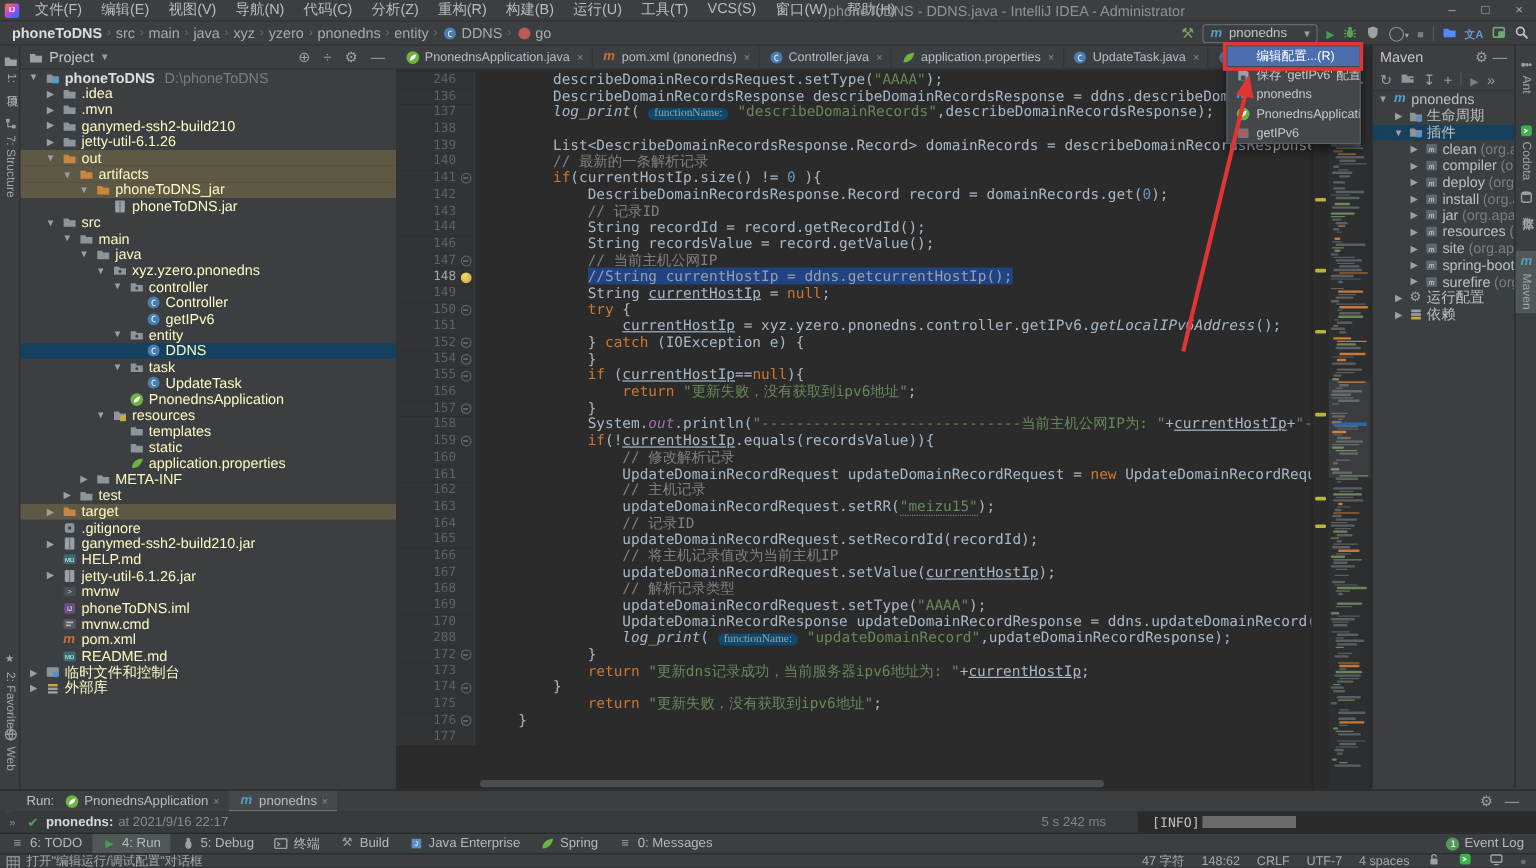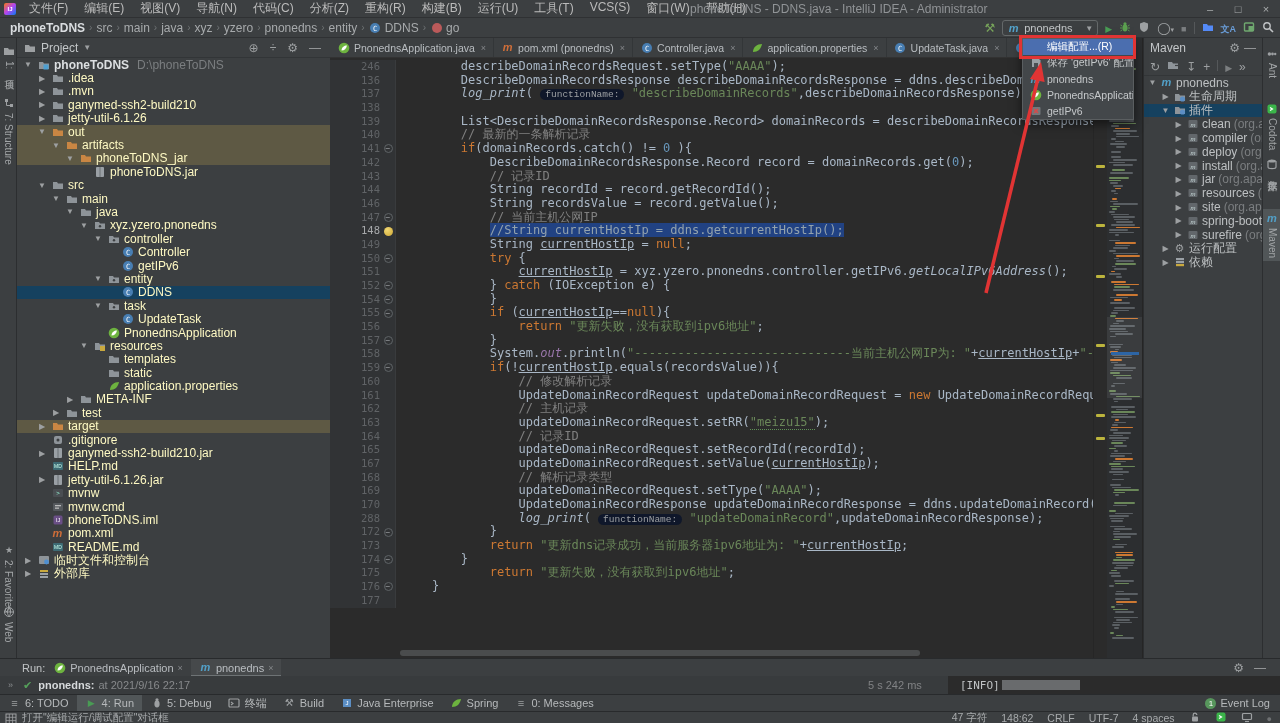--- a/index.html
+++ b/index.html
@@ -59,21 +59,21 @@
 .fcol{width:14px;display:flex;align-items:center;justify-content:center}
 .foldg{width:9px;height:9px;border:1px solid #5e6366;border-radius:50%;color:#9da0a2;font-size:8px;line-height:7px;text-align:center}
 .bulb{width:9px;height:9px;border-radius:50%;background:radial-gradient(circle at 35% 30%,#f2d873,#cda735)}
 .codeln{padding-left:7px;color:#a9b7c6}
 .tk-d{color:#a9b7c6}.tk-k{color:#cc7832}.tk-s{color:#6a8759}.tk-c{color:#808080}
 .tk-n{color:#6897bb}.tk-f{color:#9876aa;font-style:italic}
 .tk-it{color:#a9b7c6;font-style:italic}
 .tk-u{color:#a9b7c6;text-decoration:underline}
 .tk-sw{color:#6a8759;border-bottom:1px dotted #5f9157}
 .tk-sel{background:#214283;color:#93a2ad}
-.tk-hint{background:#0f172a;color:#9da0a3;border-radius:7px;padding:0 5px;font-size:9.5px;font-family:Liberation Mono, monospace}
+.tk-hint{background:#0c4a6e;color:#9da0a3;border-radius:7px;padding:0 5px;font-size:9.5px;font-family:Liberation Serif, serif}
 #hscroll{position:absolute;left:70px;top:612px;width:520px;height:6px;background:#55585a;border-radius:3px;opacity:.75}
 
 #estripe{left:1093px;top:38px;width:14px;height:620px;background:#2b2b2b;border-left:1px solid #262626}
 .emark{position:absolute;left:2px;width:9px;height:3px;background:#bcb43d;border-radius:1px}
 #minimap{left:1107px;top:38px;width:36px;height:620px;background:#2c2e30;border-right:1px solid #252525;overflow:hidden}
 .mmrow{position:absolute;height:1.6px;border-radius:1px}
 #mmview{position:absolute;left:0;width:36px;background:rgba(255,255,255,.07)}
 #mmsel{position:absolute;left:4px;width:28px;height:3px;background:#2d65a5}
 
 #maven{left:1143px;top:38px;width:119px;height:620px;background:#3c3f41;border-left:1px solid #2c2e30;overflow:hidden}
@@ -579,36 +579,36 @@
             <rect x="1" y="2" width="10" height="8" rx="1" fill="#4a4e52"></rect>
             <text x="6" y="8.4" font-size="6" fill="#9fd" text-anchor="middle">&gt;</text>
           </svg>
         </span>
         <span class="lb">mvnw</span>
       </div>
       <div class="trow" style="padding-left: 20px;">
         <span class="arr"></span>
         <span class="ico">
           <svg width="12" height="12" viewBox="0 0 12 12">
+            <rect x="1.5" y="1.5" width="9" height="9" rx="1.5" fill="#6a4f86"></rect>
+            <text x="6" y="8.4" font-size="5.5" fill="#fff" text-anchor="middle">IJ</text>
+          </svg>
+        </span>
+        <span class="lb">phoneToDNS.iml</span>
+      </div>
+      <div class="trow" style="padding-left: 20px;">
+        <span class="arr"></span>
+        <span class="ico">
+          <svg width="12" height="12" viewBox="0 0 12 12">
             <rect x="1" y="2" width="10" height="8" rx="1" fill="#55595d"></rect>
             <rect x="3" y="4" width="6" height="1.3" fill="#bbb"></rect>
             <rect x="3" y="6.5" width="4" height="1.3" fill="#bbb"></rect>
           </svg>
         </span>
         <span class="lb">mvnw.cmd</span>
-      </div>
-      <div class="trow" style="padding-left: 20px;">
-        <span class="arr"></span>
-        <span class="ico">
-          <svg width="12" height="12" viewBox="0 0 12 12">
-            <rect x="1.5" y="1.5" width="9" height="9" rx="1.5" fill="#6a4f86"></rect>
-            <text x="6" y="8.4" font-size="5.5" fill="#fff" text-anchor="middle">IJ</text>
-          </svg>
-        </span>
-        <span class="lb">phoneToDNS.iml</span>
       </div>
       <div class="trow" style="padding-left: 20px;">
         <span class="arr"></span>
         <span class="ico">
           <span style="font-style:italic;font-weight:bold;color:#cf6e39;font-size:11px">m</span>
         </span>
         <span class="lb">pom.xml</span>
       </div>
       <div class="trow" style="padding-left: 20px;">
         <span class="arr"></span>
@@ -702,21 +702,21 @@
         <span>getIPv6.java</span>
       </div>
     </div>
   <div id="code">
       <div class="cl"><div class="gut"><span class="lnum">246</span><span class="fcol"></span></div><span class="codeln"><span class="tk-d">        describeDomainRecordsRequest.setType(</span><span class="tk-s">"AAAA"</span><span class="tk-d">);</span></span></div>
       <div class="cl"><div class="gut"><span class="lnum">136</span><span class="fcol"></span></div><span class="codeln"><span class="tk-d">        DescribeDomainRecordsResponse describeDomainRecordsResponse = ddns.describeDomainRecords(describeDomainRecordsRequest);</span></span></div>
       <div class="cl"><div class="gut"><span class="lnum">137</span><span class="fcol"></span></div><span class="codeln"><span class="tk-it">        log_print</span><span class="tk-d">( </span><span class="tk-hint">functionName:</span><span class="tk-d"> </span><span class="tk-s">"describeDomainRecords"</span><span class="tk-d">,describeDomainRecordsResponse);</span></span></div>
       <div class="cl"><div class="gut"><span class="lnum">138</span><span class="fcol"></span></div><span class="codeln"></span></div>
       <div class="cl"><div class="gut"><span class="lnum">139</span><span class="fcol"></span></div><span class="codeln"><span class="tk-d">        List&lt;DescribeDomainRecordsResponse.Record&gt; domainRecords = describeDomainRecordsResponse.getDomainRecords();</span></span></div>
       <div class="cl"><div class="gut"><span class="lnum">140</span><span class="fcol"></span></div><span class="codeln"><span class="tk-c">        // 最新的一条解析记录</span></span></div>
-      <div class="cl"><div class="gut"><span class="lnum">141</span><span class="fcol"><span class="foldg">−</span></span></div><span class="codeln"><span class="tk-k">        if</span><span class="tk-d">(domainRecords.catch() != </span><span class="tk-n">0</span><span class="tk-d"> ){</span></span></div>
+      <div class="cl"><div class="gut"><span class="lnum">141</span><span class="fcol"><span class="foldg">−</span></span></div><span class="codeln"><span class="tk-k">        if</span><span class="tk-d">(currentHostIp.size() != </span><span class="tk-n">0</span><span class="tk-d"> ){</span></span></div>
       <div class="cl"><div class="gut"><span class="lnum">142</span><span class="fcol"></span></div><span class="codeln"><span class="tk-d">            DescribeDomainRecordsResponse.Record record = domainRecords.get(</span><span class="tk-n">0</span><span class="tk-d">);</span></span></div>
       <div class="cl"><div class="gut"><span class="lnum">143</span><span class="fcol"></span></div><span class="codeln"><span class="tk-c">            // 记录ID</span></span></div>
       <div class="cl"><div class="gut"><span class="lnum">144</span><span class="fcol"></span></div><span class="codeln"><span class="tk-d">            String recordId = record.getRecordId();</span></span></div>
       <div class="cl"><div class="gut"><span class="lnum">146</span><span class="fcol"></span></div><span class="codeln"><span class="tk-d">            String recordsValue = record.getValue();</span></span></div>
       <div class="cl"><div class="gut"><span class="lnum">147</span><span class="fcol"><span class="foldg">−</span></span></div><span class="codeln"><span class="tk-c">            // 当前主机公网IP</span></span></div>
       <div class="cl"><div class="gut"><span class="lnum cur">148</span><span class="fcol"><span class="bulb"></span></span></div><span class="codeln"><span class="tk-d">            </span><span class="tk-sel">//String currentHostIp = ddns.getcurrentHostIp();</span></span></div>
       <div class="cl"><div class="gut"><span class="lnum">149</span><span class="fcol"></span></div><span class="codeln"><span class="tk-d">            String </span><span class="tk-u">currentHostIp</span><span class="tk-d"> = </span><span class="tk-k">null</span><span class="tk-d">;</span></span></div>
       <div class="cl"><div class="gut"><span class="lnum">150</span><span class="fcol"><span class="foldg">−</span></span></div><span class="codeln"><span class="tk-k">            try</span><span class="tk-d"> {</span></span></div>
       <div class="cl"><div class="gut"><span class="lnum">151</span><span class="fcol"></span></div><span class="codeln"><span class="tk-d">                </span><span class="tk-u">currentHostIp</span><span class="tk-d"> = xyz.yzero.pnonedns.controller.getIPv6.</span><span class="tk-it">getLocalIPv6Address</span><span class="tk-d">();</span></span></div>
       <div class="cl"><div class="gut"><span class="lnum">152</span><span class="fcol"><span class="foldg">−</span></span></div><span class="codeln"><span class="tk-d">            } </span><span class="tk-k">catch</span><span class="tk-d"> (IOException e) {</span></span></div>
@@ -725,20 +725,21 @@
       <div class="cl"><div class="gut"><span class="lnum">156</span><span class="fcol"></span></div><span class="codeln"><span class="tk-k">                return</span><span class="tk-d"> </span><span class="tk-s">"更新失败，没有获取到ipv6地址"</span><span class="tk-d">;</span></span></div>
       <div class="cl"><div class="gut"><span class="lnum">157</span><span class="fcol"><span class="foldg">−</span></span></div><span class="codeln"><span class="tk-d">            }</span></span></div>
       <div class="cl"><div class="gut"><span class="lnum">158</span><span class="fcol"></span></div><span class="codeln"><span class="tk-d">            System.</span><span class="tk-f">out</span><span class="tk-d">.println(</span><span class="tk-s">"------------------------------当前主机公网IP为: "</span><span class="tk-d">+</span><span class="tk-u">currentHostIp</span><span class="tk-d">+</span><span class="tk-s">"------------------------------"</span></span></div>
       <div class="cl"><div class="gut"><span class="lnum">159</span><span class="fcol"><span class="foldg">−</span></span></div><span class="codeln"><span class="tk-k">            if</span><span class="tk-d">(!</span><span class="tk-u">currentHostIp</span><span class="tk-d">.equals(recordsValue)){</span></span></div>
       <div class="cl"><div class="gut"><span class="lnum">160</span><span class="fcol"></span></div><span class="codeln"><span class="tk-c">                // 修改解析记录</span></span></div>
       <div class="cl"><div class="gut"><span class="lnum">161</span><span class="fcol"></span></div><span class="codeln"><span class="tk-d">                UpdateDomainRecordRequest updateDomainRecordRequest = </span><span class="tk-k">new</span><span class="tk-d"> UpdateDomainRecordRequest();</span></span></div>
       <div class="cl"><div class="gut"><span class="lnum">162</span><span class="fcol"></span></div><span class="codeln"><span class="tk-c">                // 主机记录</span></span></div>
       <div class="cl"><div class="gut"><span class="lnum">163</span><span class="fcol"></span></div><span class="codeln"><span class="tk-d">                updateDomainRecordRequest.setRR(</span><span class="tk-sw">"meizu15"</span><span class="tk-d">);</span></span></div>
       <div class="cl"><div class="gut"><span class="lnum">164</span><span class="fcol"></span></div><span class="codeln"><span class="tk-c">                // 记录ID</span></span></div>
       <div class="cl"><div class="gut"><span class="lnum">165</span><span class="fcol"></span></div><span class="codeln"><span class="tk-d">                updateDomainRecordRequest.setRecordId(recordId);</span></span></div>
+      <div class="cl"><div class="gut"><span class="lnum">166</span><span class="fcol"></span></div><span class="codeln"><span class="tk-c">                // 将主机记录值改为当前主机IP</span></span></div>
       <div class="cl"><div class="gut"><span class="lnum">167</span><span class="fcol"></span></div><span class="codeln"><span class="tk-d">                updateDomainRecordRequest.setValue(</span><span class="tk-u">currentHostIp</span><span class="tk-d">);</span></span></div>
       <div class="cl"><div class="gut"><span class="lnum">168</span><span class="fcol"></span></div><span class="codeln"><span class="tk-c">                // 解析记录类型</span></span></div>
       <div class="cl"><div class="gut"><span class="lnum">169</span><span class="fcol"></span></div><span class="codeln"><span class="tk-d">                updateDomainRecordRequest.setType(</span><span class="tk-s">"AAAA"</span><span class="tk-d">);</span></span></div>
       <div class="cl"><div class="gut"><span class="lnum">170</span><span class="fcol"></span></div><span class="codeln"><span class="tk-d">                UpdateDomainRecordResponse updateDomainRecordResponse = ddns.updateDomainRecord(updateDomainRecordRequest, client);</span></span></div>
       <div class="cl"><div class="gut"><span class="lnum">288</span><span class="fcol"></span></div><span class="codeln"><span class="tk-it">                log_print</span><span class="tk-d">( </span><span class="tk-hint">functionName:</span><span class="tk-d"> </span><span class="tk-s">"updateDomainRecord"</span><span class="tk-d">,updateDomainRecordResponse);</span></span></div>
       <div class="cl"><div class="gut"><span class="lnum">172</span><span class="fcol"><span class="foldg">−</span></span></div><span class="codeln"><span class="tk-d">            }</span></span></div>
       <div class="cl"><div class="gut"><span class="lnum">173</span><span class="fcol"></span></div><span class="codeln"><span class="tk-k">            return</span><span class="tk-d"> </span><span class="tk-s">"更新dns记录成功，当前服务器ipv6地址为: "</span><span class="tk-d">+</span><span class="tk-u">currentHostIp</span><span class="tk-d">;</span></span></div>
       <div class="cl"><div class="gut"><span class="lnum">174</span><span class="fcol"><span class="foldg">−</span></span></div><span class="codeln"><span class="tk-d">        }</span></span></div>
       <div class="cl"><div class="gut"><span class="lnum">175</span><span class="fcol"></span></div><span class="codeln"><span class="tk-k">            return</span><span class="tk-d"> </span><span class="tk-s">"更新失败，没有获取到ipv6地址"</span><span class="tk-d">;</span></span></div>
       <div class="cl"><div class="gut"><span class="lnum">176</span><span class="fcol"><span class="foldg">−</span></span></div><span class="codeln"><span class="tk-d">    }</span></span></div>

